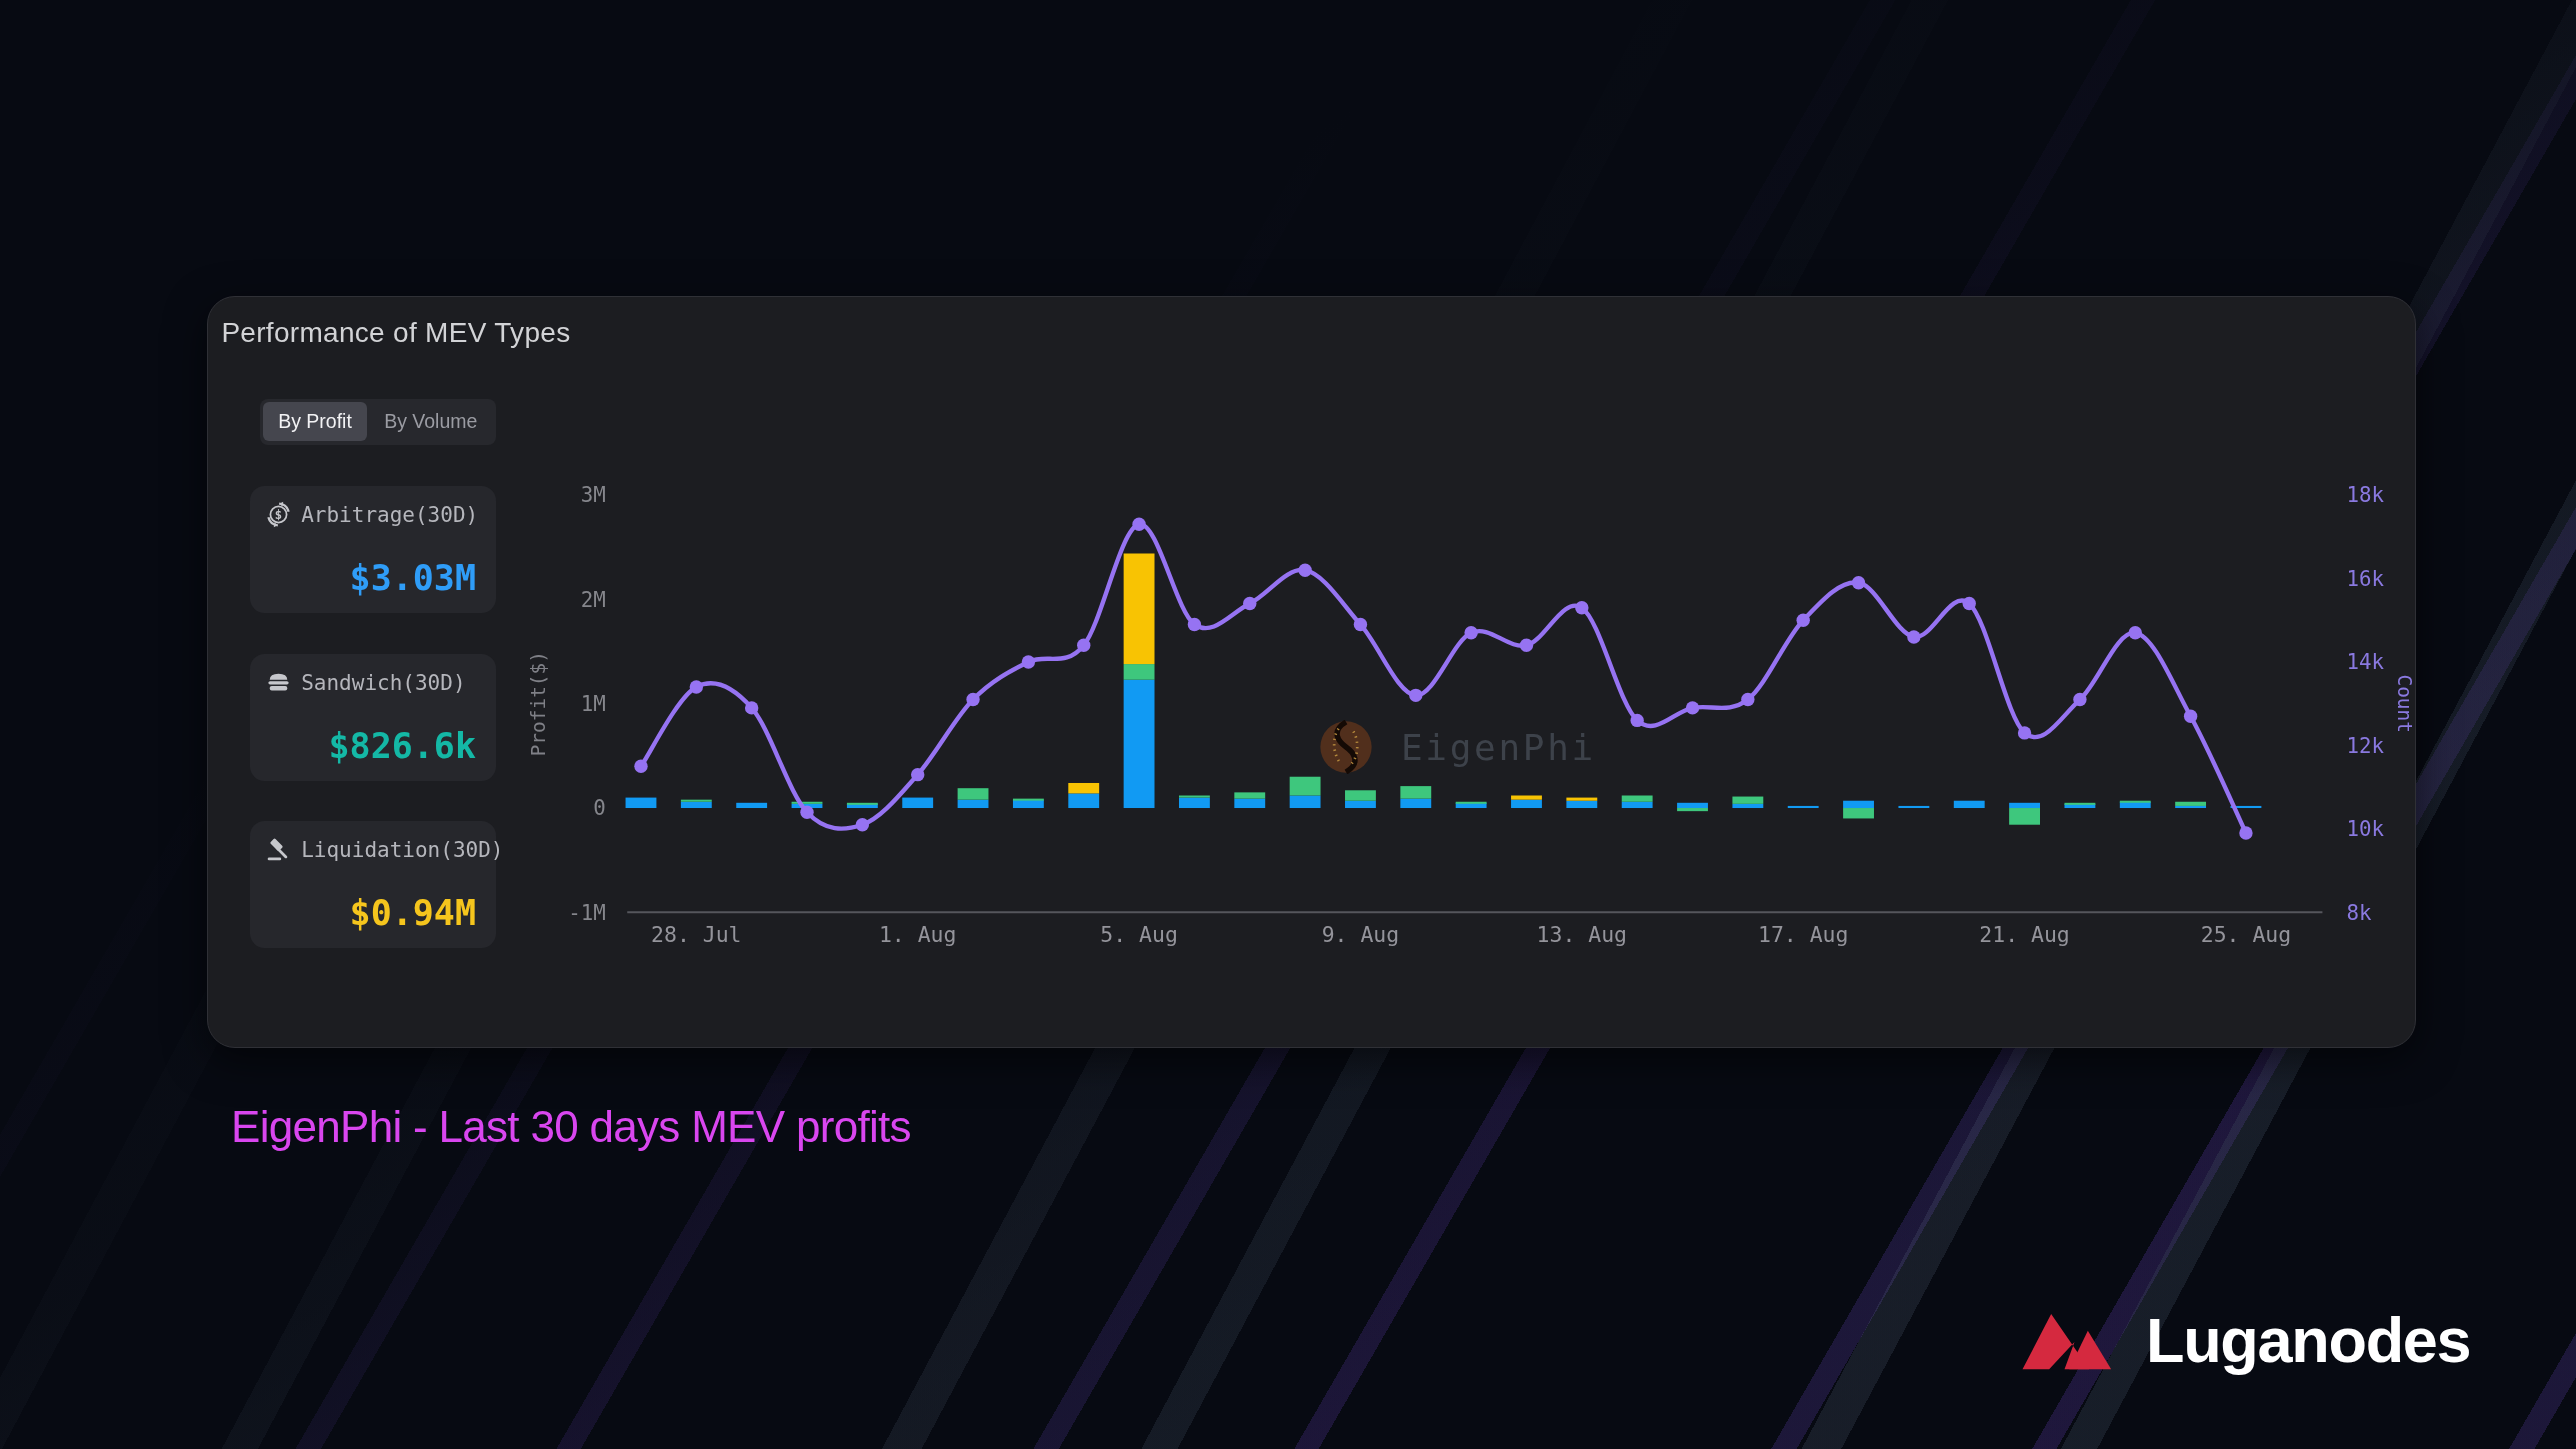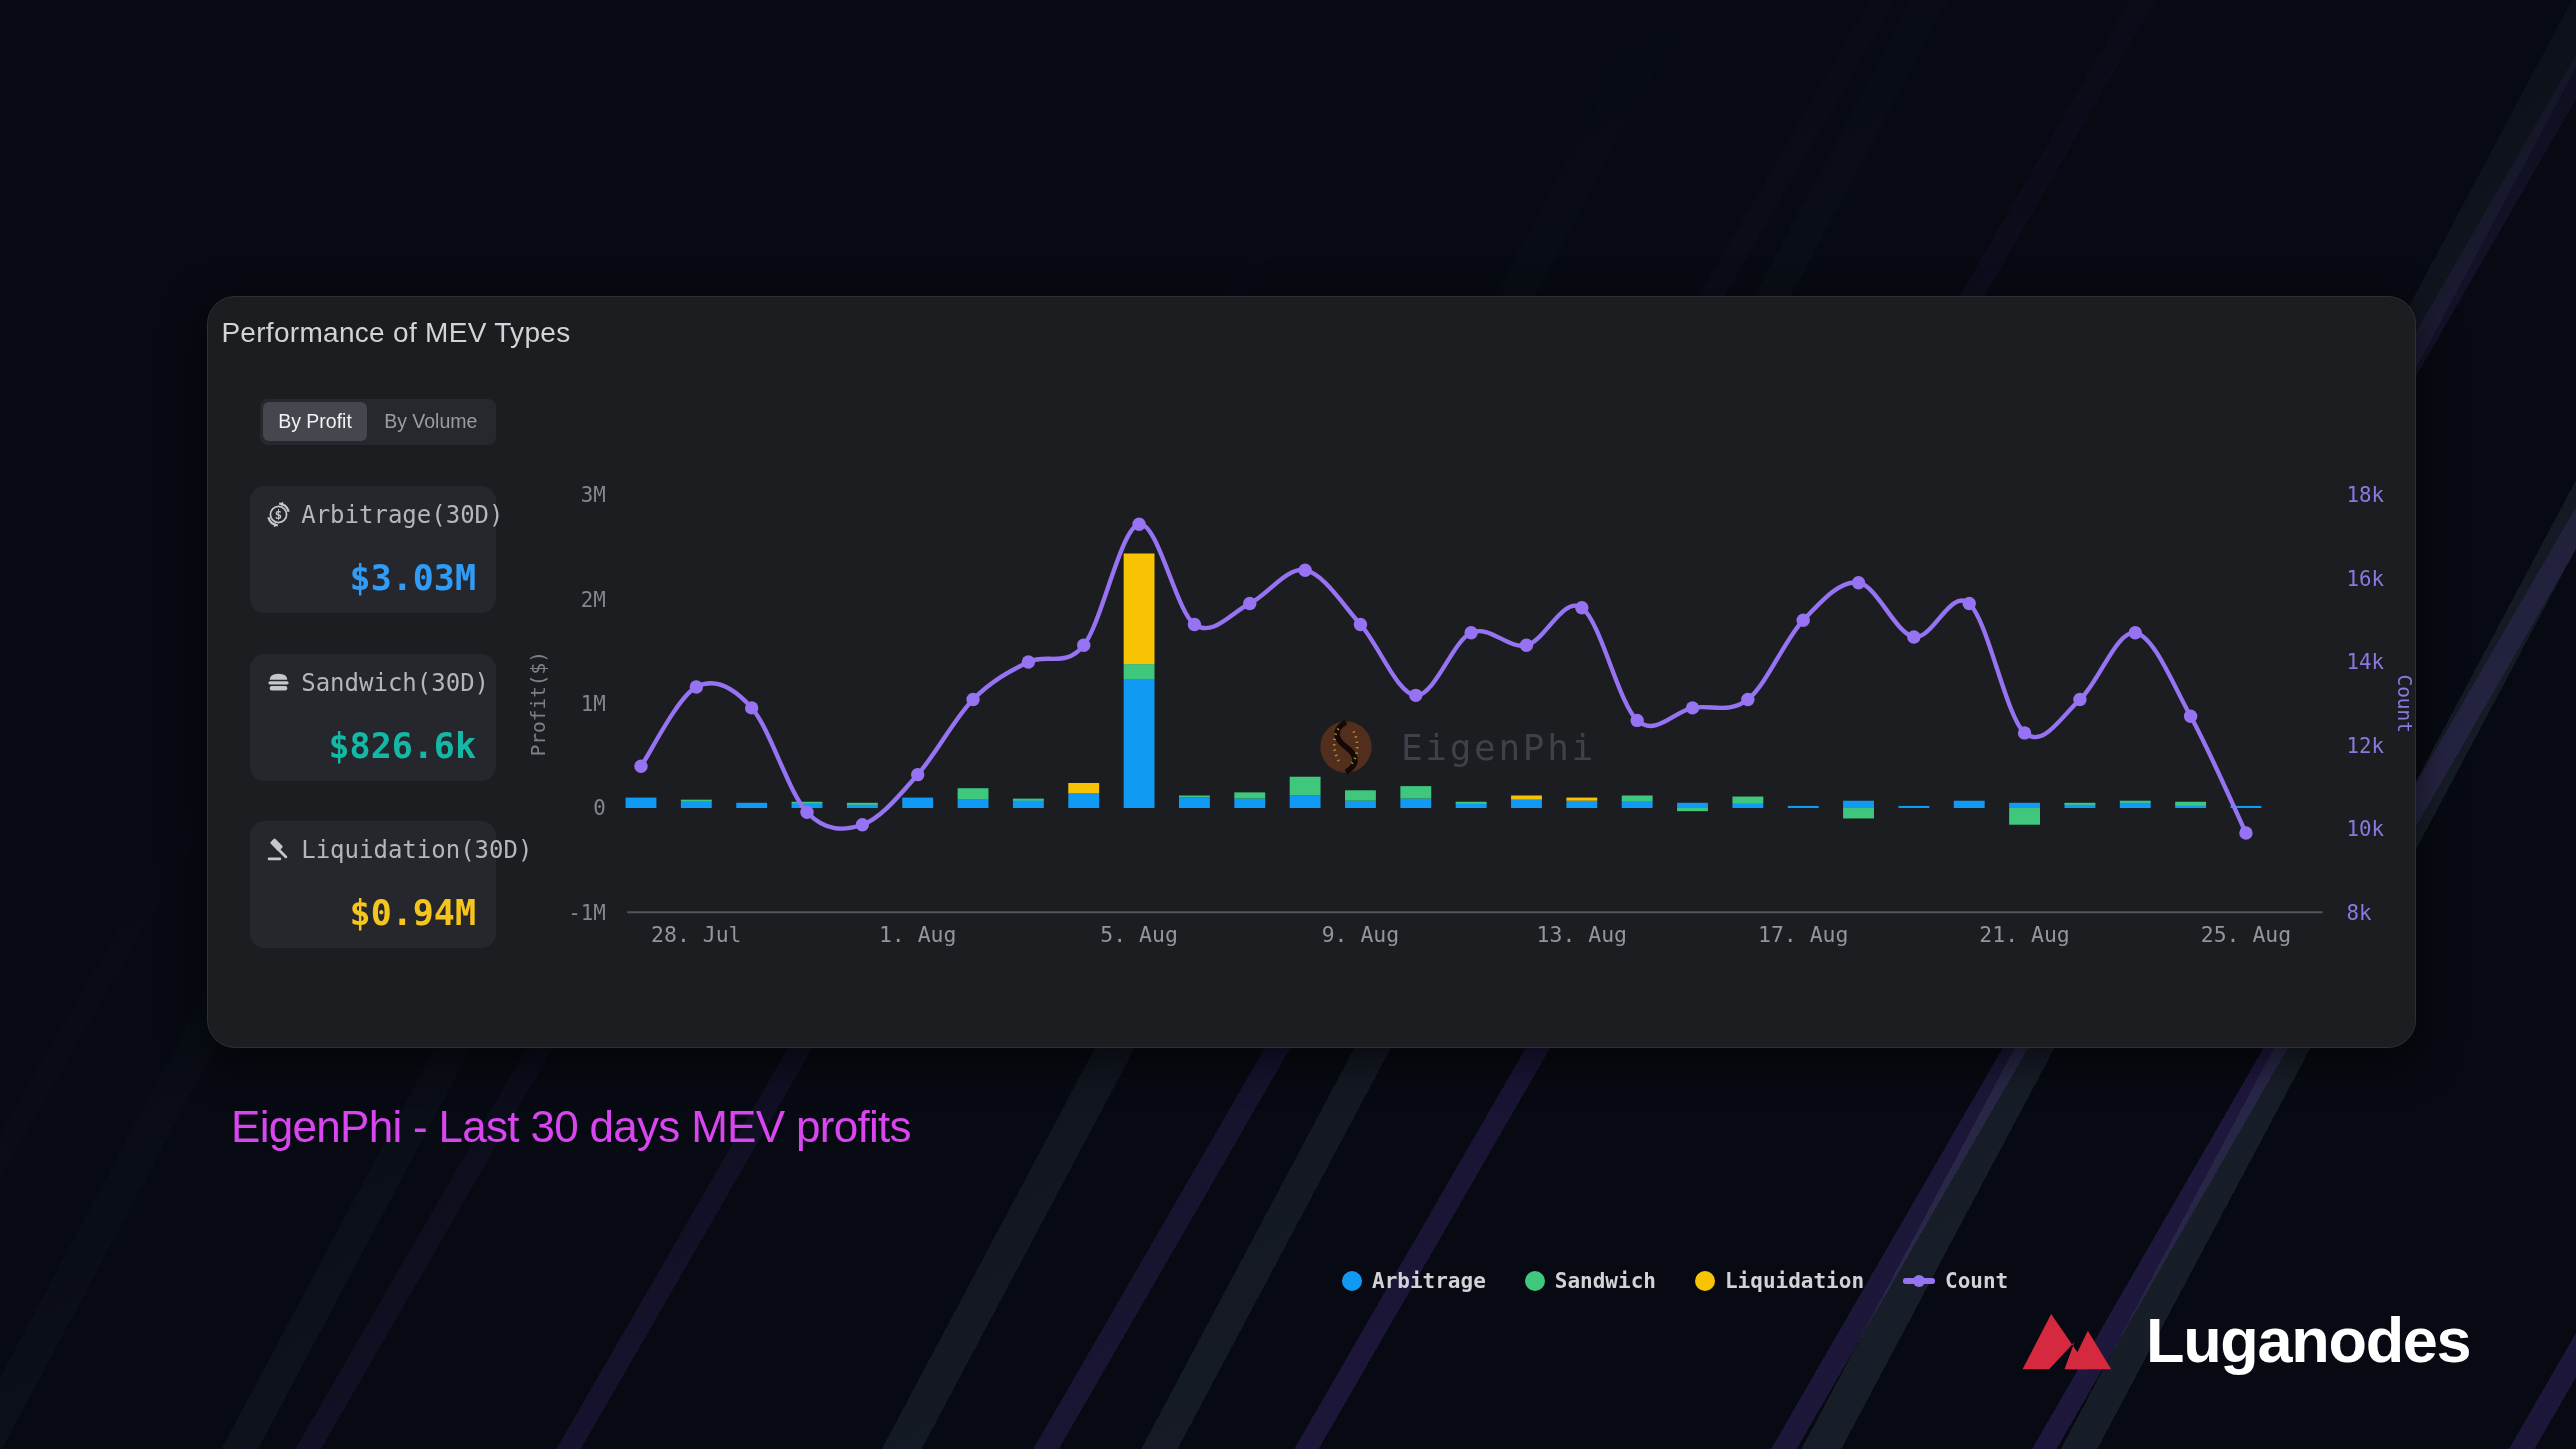--- a/index.html
+++ b/index.html
@@ -38,21 +38,21 @@
     background:#27282d;border-radius:8px;padding:3.4px;gap:2.7px;
   }
   .tab{font-size:19.5px;color:#9b9ca3;padding:8px 14.8px;border-radius:6px;white-space:nowrap;cursor:pointer;}
   .tab.active{background:#45464e;color:#f2f2f4;}
   
   .stat-card{
     position:absolute;left:42px;width:246px;height:127px;
     background:#26272c;border-radius:14.8px;
   }
   .stat-head{position:absolute;left:14.8px;top:14.8px;display:flex;align-items:center;gap:9.4px;}
-  .stat-label{font-family:"DejaVu Sans Mono",monospace;font-size:24px;color:#b5b6bc;white-space:nowrap;}
+  .stat-label{font-family:"DejaVu Sans Mono",monospace;font-size:21px;color:#b5b6bc;white-space:nowrap;}
   .stat-value{
     position:absolute;right:20px;bottom:14.8px;
     font-family:"DejaVu Sans Mono",monospace;font-weight:bold;font-size:35px;
   }
   
   #chart-svg{position:absolute;left:0;top:0;z-index:5;}
   #watermark{
     position:absolute;left:1319px;top:720px;z-index:4;display:flex;align-items:center;gap:28px;opacity:.95;
   }
   #watermark-text{font-family:"DejaVu Sans Mono",monospace;font-size:36px;letter-spacing:2.7px;color:#3f444d;}
@@ -120,41 +120,20 @@
                 <rect x="8" y="8" width="18" height="10" rx="2" fill="#c6c7cc"></rect>
               </g>
               <line x1="19" y1="19" x2="31" y2="31" stroke="#c6c7cc" stroke-width="4" stroke-linecap="round"></line>
               <rect x="4" y="32" width="20" height="4" rx="2" fill="#c6c7cc"></rect>
             </svg></span>
           <span class="stat-label">Liquidation(30D)</span>
         </div>
         <div class="stat-value" style="color: rgb(245, 197, 29);">$0.94M</div>
       </div>
     </div>
-  <div id="legend">
-      <div class="legend-item">
-        <span class="legend-dot" style="background: rgb(17, 154, 243);"></span>
-        <span class="legend-label">Arbitrage</span>
-      </div>
-      <div class="legend-item">
-        <span class="legend-dot" style="background: rgb(62, 199, 125);"></span>
-        <span class="legend-label">Sandwich</span>
-      </div>
-      <div class="legend-item">
-        <span class="legend-dot" style="background: rgb(248, 195, 3);"></span>
-        <span class="legend-label">Liquidation</span>
-      </div>
-      <div class="legend-item">
-        <span class="legend-linedot">
-          <span class="bar" style="background:#9673f2"></span>
-          <span class="dot" style="background:#9673f2"></span>
-        </span>
-        <span class="legend-label">Count</span>
-      </div>
-    </div>
 </div>
 
 <div id="watermark">
   <svg width="54" height="54" viewBox="0 0 80 80">
     <circle cx="40" cy="40" r="38" fill="#54301c"></circle>
     <path d="M40,3 C16,17 30,33 40,40 C50,47 64,63 40,77" stroke="#140904" stroke-width="8" fill="none"></path>
     <path d="M29,13 C19,26 21,50 31,63" stroke="#bd8f3e" stroke-width="4" fill="none" stroke-dasharray="2 6"></path>
     <path d="M51,17 C59,30 59,53 48,65" stroke="#bd8f3e" stroke-width="4" fill="none" stroke-dasharray="2 6"></path>
   </svg>
   <span id="watermark-text">EigenPhi</span>

